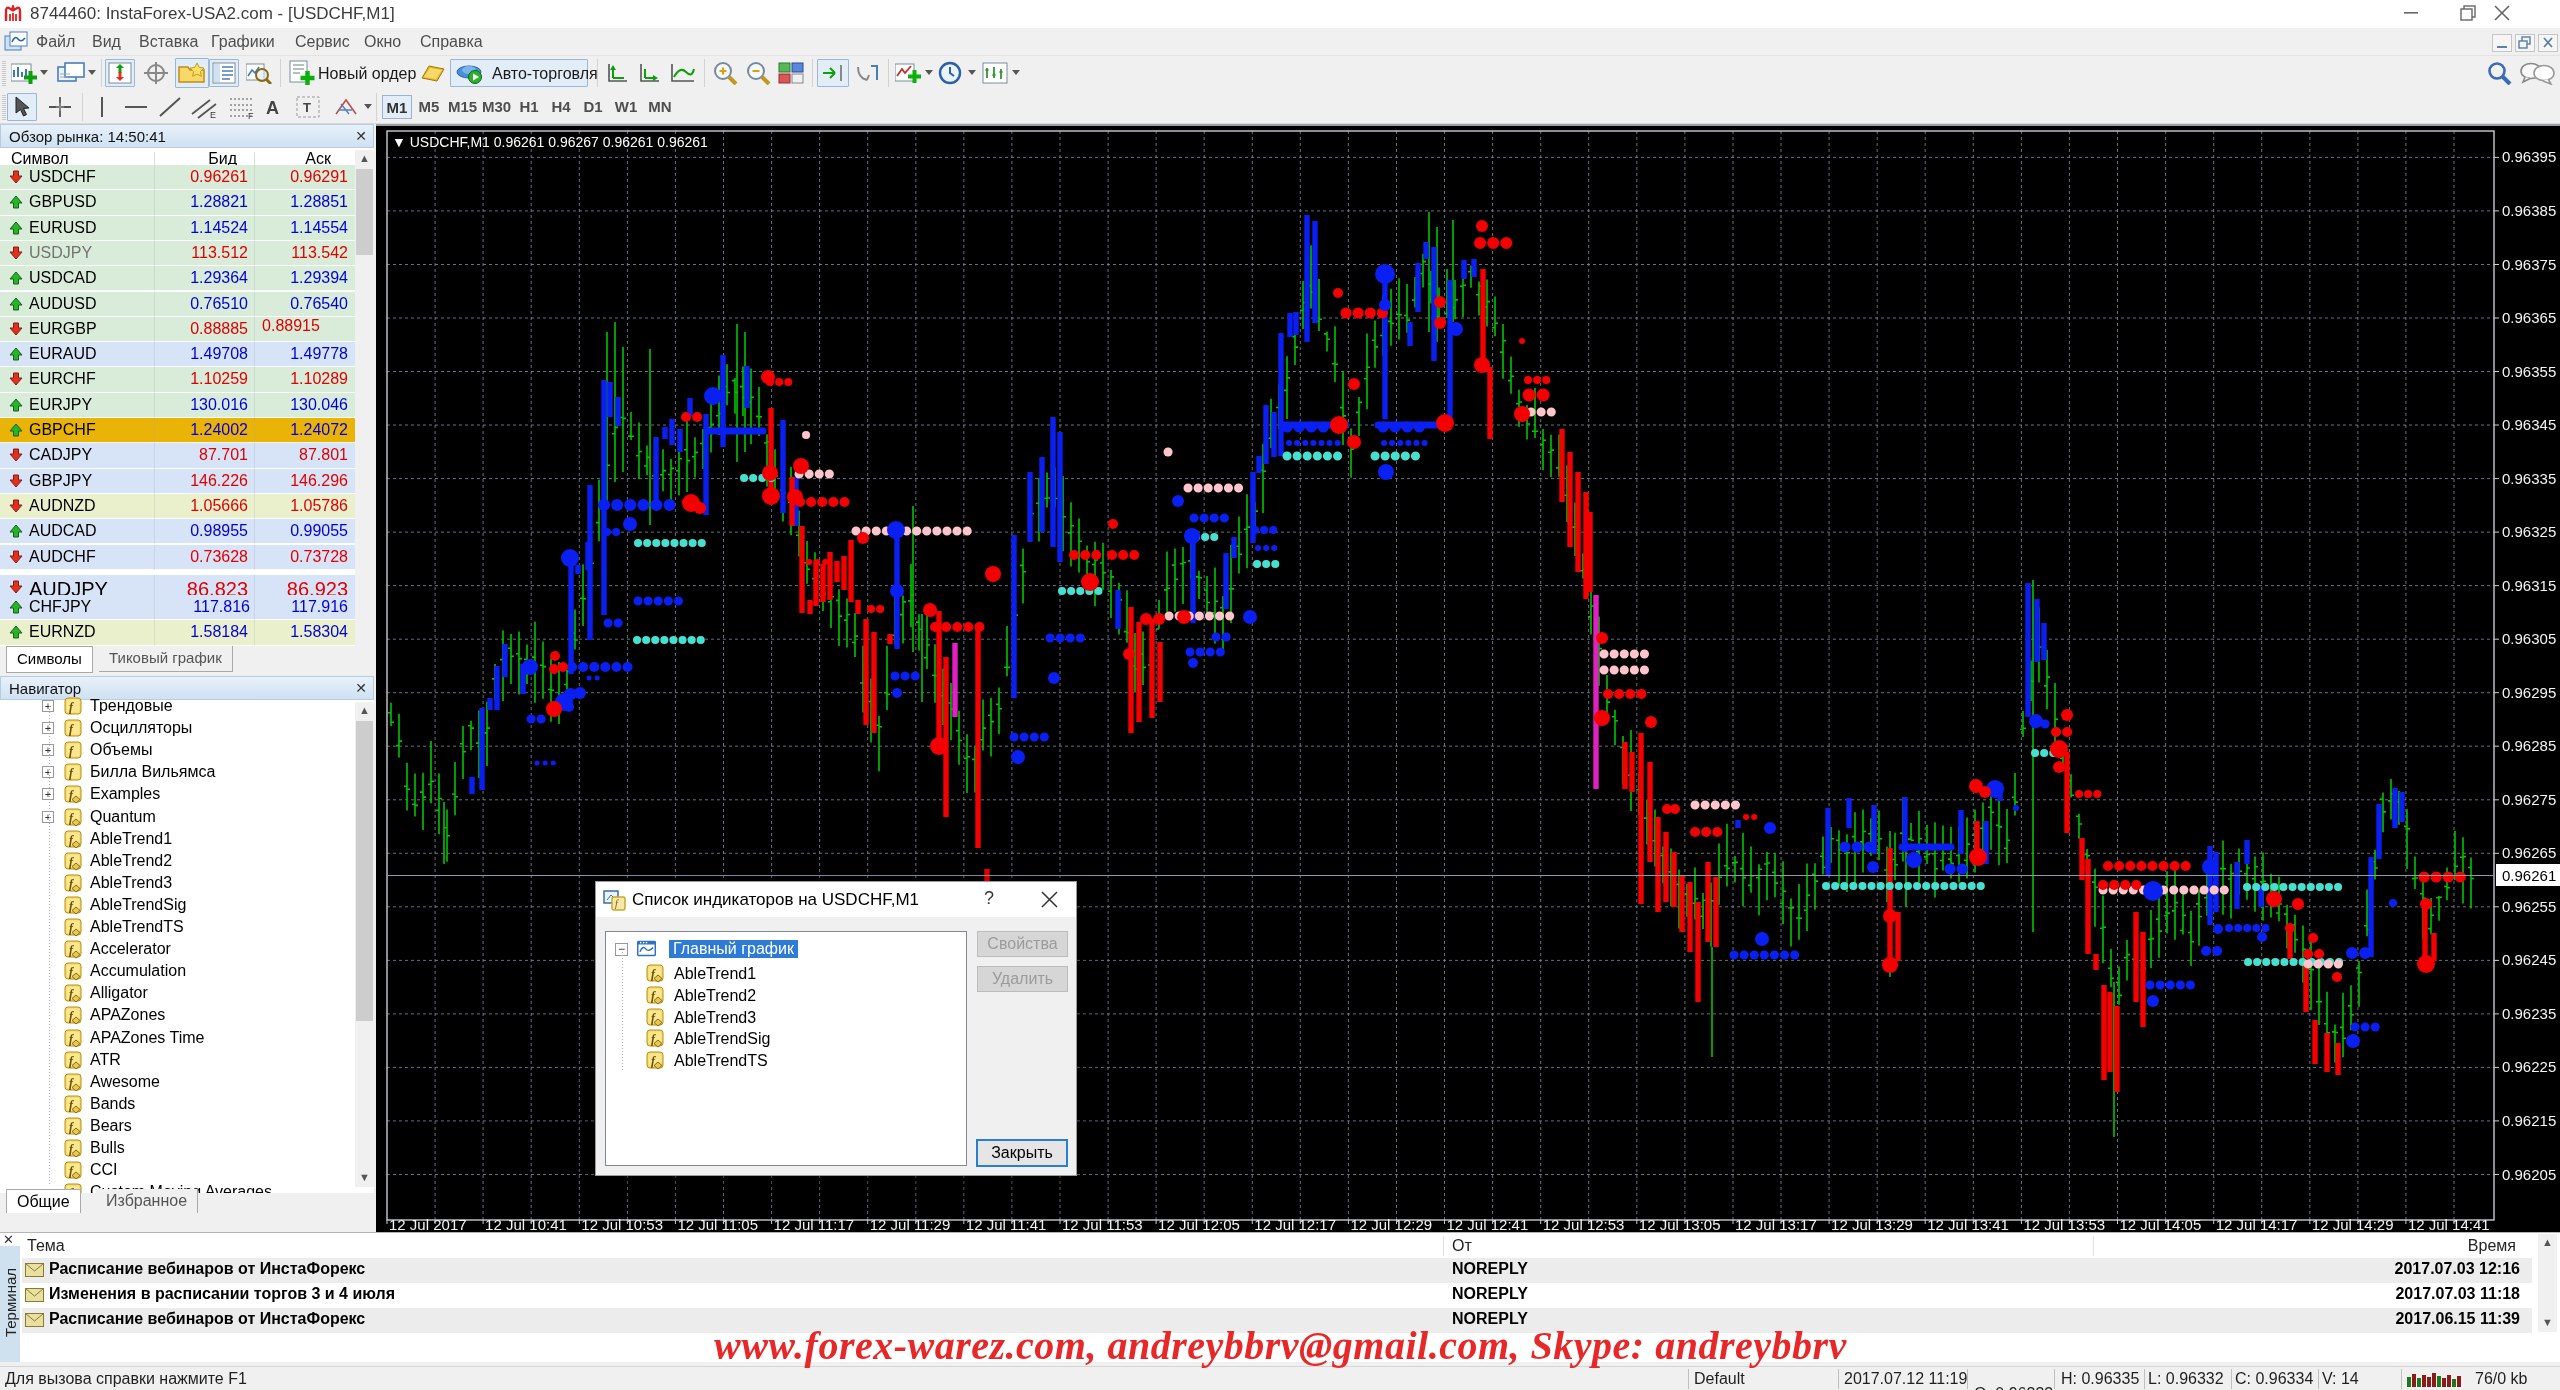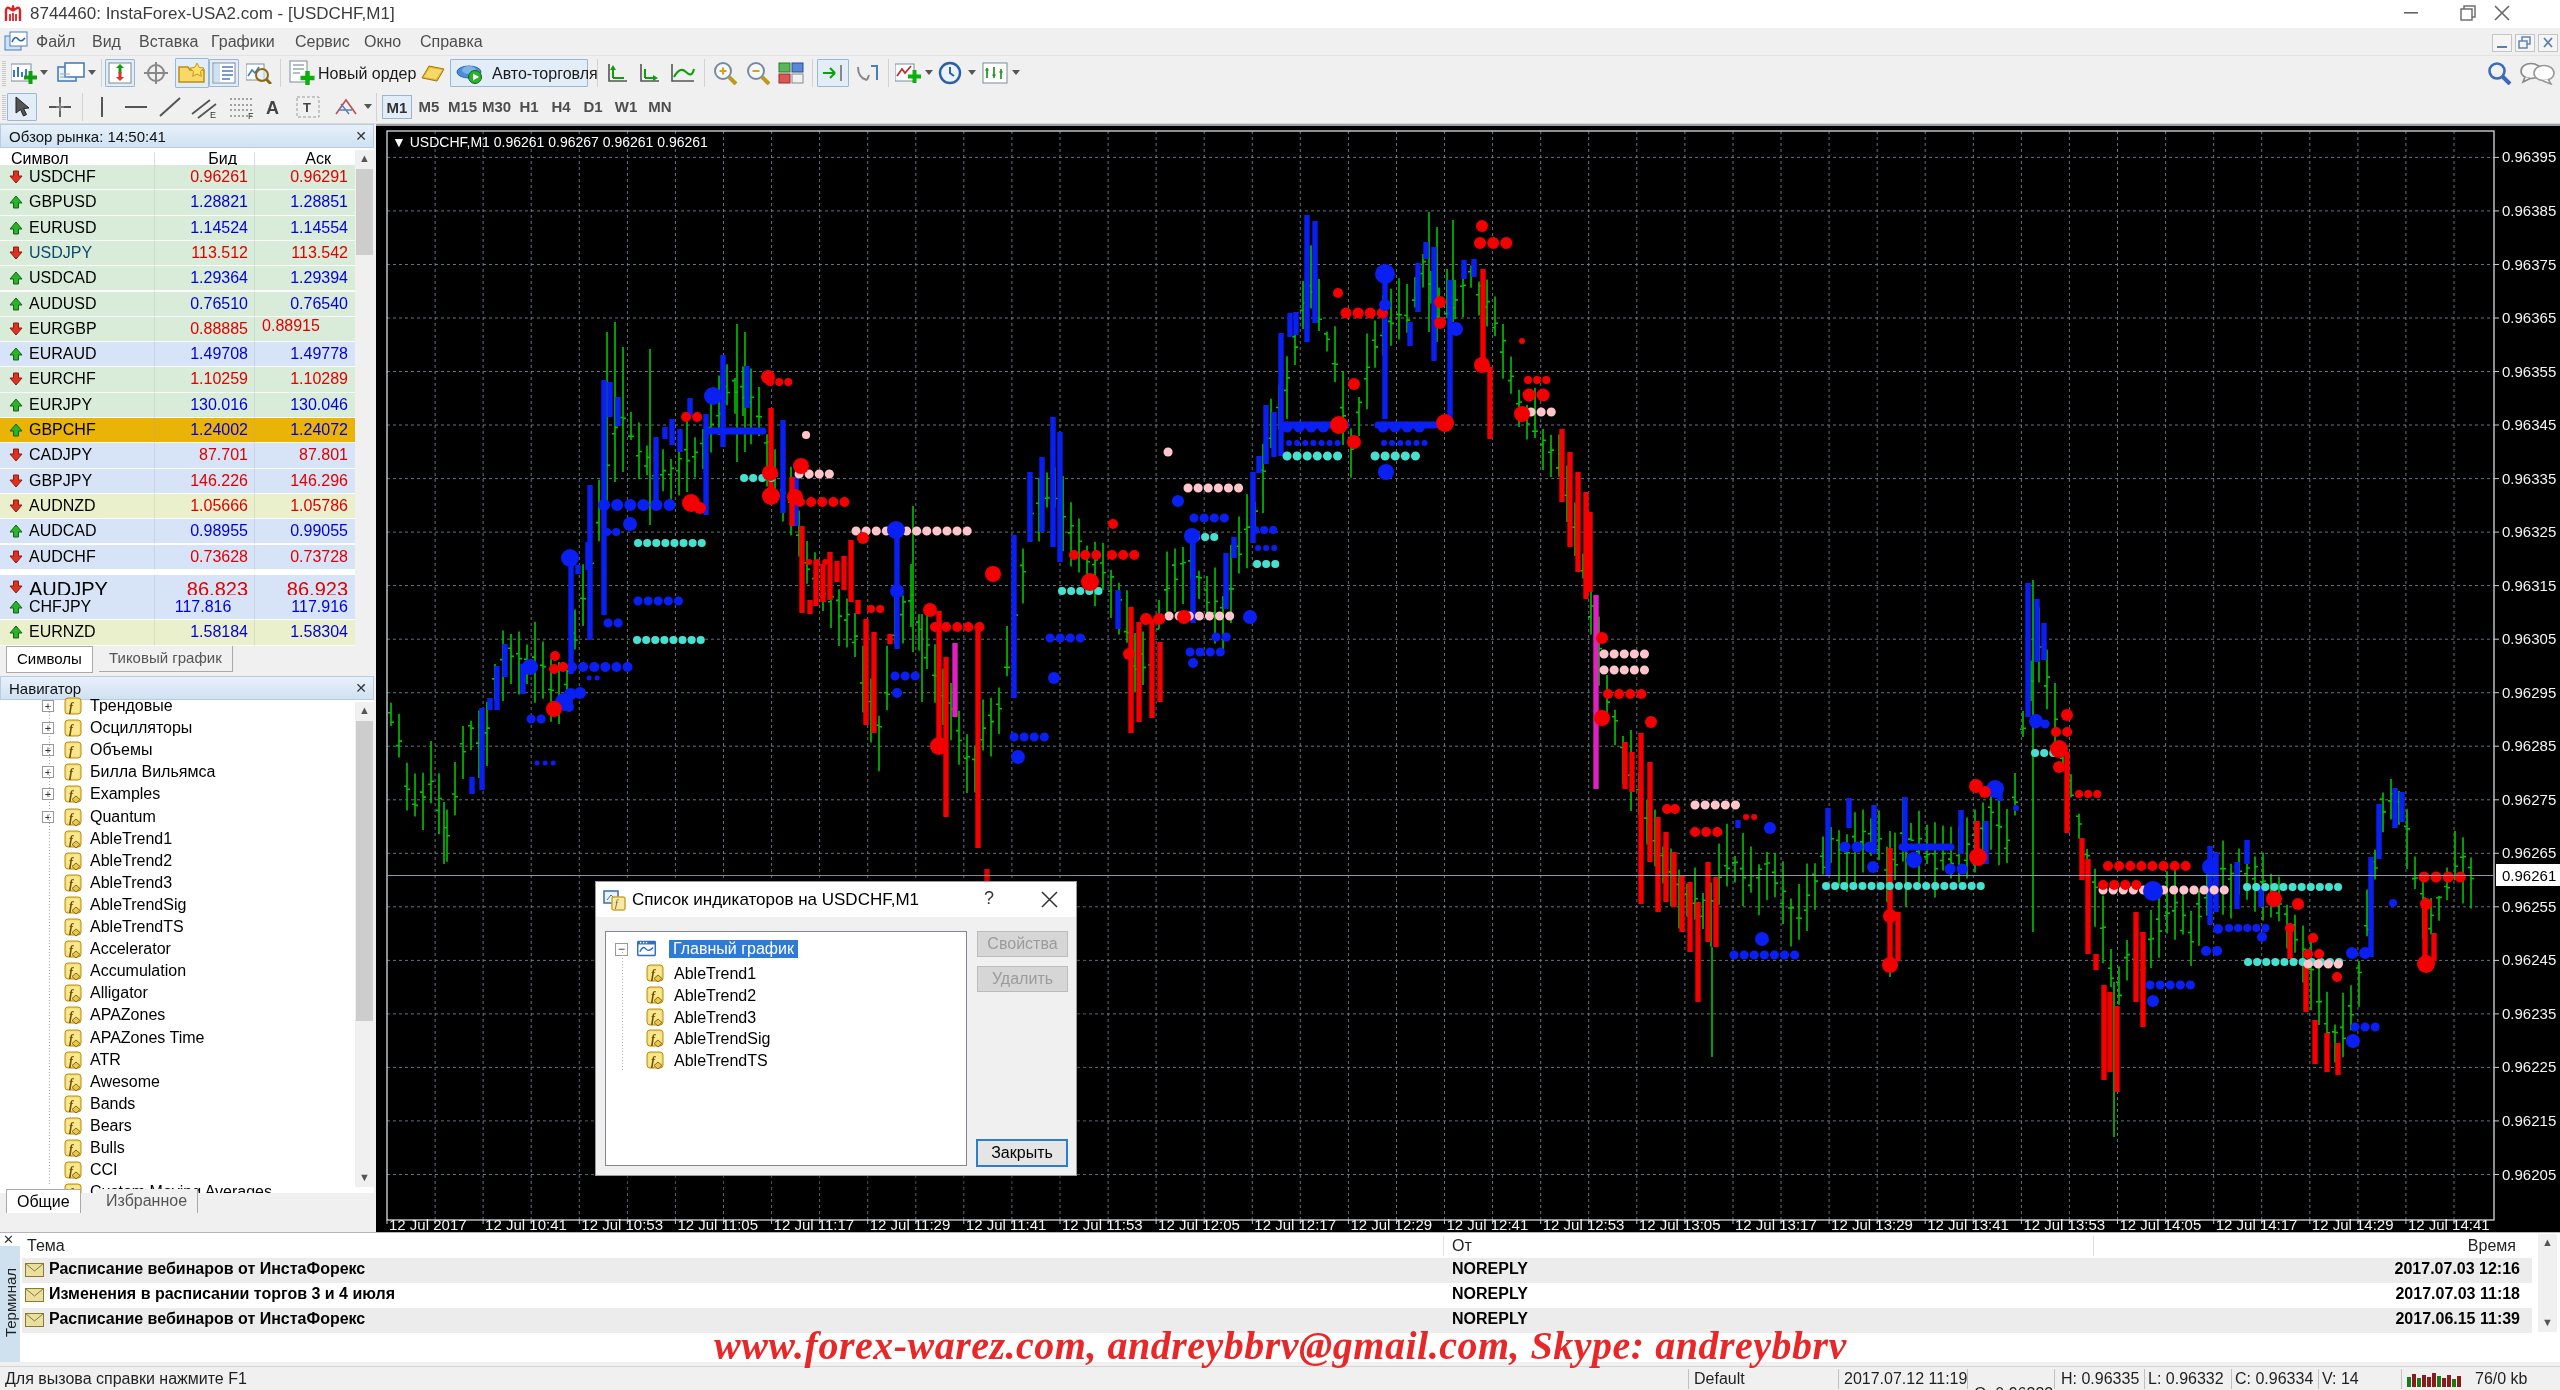--- a/index.html
+++ b/index.html
@@ -321,21 +321,21 @@
       <span style="position:absolute;left:29px;top:3px;color:#000">EURUSD</span>
       <span class="up" style="position:absolute;left:134px;top:3px;width:114px;text-align:right">1.14524</span>
       <span class="up" style="position:absolute;left:234px;top:3px;width:114px;text-align:right">1.14554</span>
       <div style="position:absolute;left:154px;top:0;width:1px;height:25.3px;background:rgba(160,170,185,0.25)"></div>
       <div style="position:absolute;left:254px;top:0;width:1px;height:25.3px;background:rgba(160,170,185,0.25)"></div>
     </div>
 <div style="position:absolute;left:0;top:116.9px;width:356px;height:25.3px;background:#d9ecd9;font-size:16px;box-shadow:inset 0 -1px 0 rgba(255,255,255,0.9)">
       <svg style="position:absolute;left:9px;top:5px" width="14" height="14" viewBox="0 0 14 14">
         <path d="M7 13 L1 6 L4.5 6 L4.5 1 L9.5 1 L9.5 6 L13 6 Z" fill="#e03020" stroke="#8a1a10"></path>
       </svg>
-      <span style="position:absolute;left:29px;top:3px;color:#0c4a6e">USDJPY</span>
+      <span style="position:absolute;left:29px;top:3px;color:#737373">USDJPY</span>
       <span class="dn" style="position:absolute;left:134px;top:3px;width:114px;text-align:right">113.512</span>
       <span class="dn" style="position:absolute;left:234px;top:3px;width:114px;text-align:right">113.542</span>
       <div style="position:absolute;left:154px;top:0;width:1px;height:25.3px;background:rgba(160,170,185,0.25)"></div>
       <div style="position:absolute;left:254px;top:0;width:1px;height:25.3px;background:rgba(160,170,185,0.25)"></div>
     </div>
 <div style="position:absolute;left:0;top:142.2px;width:356px;height:25.3px;background:#d9ecd9;font-size:16px;box-shadow:inset 0 -1px 0 rgba(255,255,255,0.9)">
       <svg style="position:absolute;left:9px;top:5px" width="14" height="14" viewBox="0 0 14 14">
         <path d="M7 1 L13 8 L9.5 8 L9.5 13 L4.5 13 L4.5 8 L1 8 Z" fill="#28b428" stroke="#156015"></path>
       </svg>
       <span style="position:absolute;left:29px;top:3px;color:#000">USDCAD</span>
@@ -462,21 +462,21 @@
       <span class="dn" style="position:absolute;left:134px;top:3px;width:114px;text-align:right">86.823</span>
       <span class="dn" style="position:absolute;left:234px;top:3px;width:114px;text-align:right">86.923</span>
       <div style="position:absolute;left:154px;top:0;width:1px;height:25.3px;background:rgba(160,170,185,0.25)"></div>
       <div style="position:absolute;left:254px;top:0;width:1px;height:25.3px;background:rgba(160,170,185,0.25)"></div>
     </div>
 <div style="position:absolute;left:0;top:471.1px;width:356px;height:25.3px;background:#d7e3f6;font-size:16px;box-shadow:inset 0 -1px 0 rgba(255,255,255,0.9)">
       <svg style="position:absolute;left:9px;top:5px" width="14" height="14" viewBox="0 0 14 14">
         <path d="M7 1 L13 8 L9.5 8 L9.5 13 L4.5 13 L4.5 8 L1 8 Z" fill="#28b428" stroke="#156015"></path>
       </svg>
       <span style="position:absolute;left:29px;top:3px;color:#000">CHFJPY</span>
-      <span class="up" style="position:absolute;left:146px;top:3px;width:114px;text-align:center">117.816</span>
+      <span class="up" style="position:absolute;left:136px;top:3px;width:114px;text-align:right">117.816</span>
       <span class="up" style="position:absolute;left:234px;top:3px;width:114px;text-align:right">117.916</span>
       <div style="position:absolute;left:154px;top:0;width:1px;height:25.3px;background:rgba(160,170,185,0.25)"></div>
       <div style="position:absolute;left:254px;top:0;width:1px;height:25.3px;background:rgba(160,170,185,0.25)"></div>
     </div>
 <div style="position:absolute;left:0;top:496.4px;width:356px;height:25.3px;background:#eaf0cc;font-size:16px;box-shadow:inset 0 -1px 0 rgba(255,255,255,0.9)">
       <svg style="position:absolute;left:9px;top:5px" width="14" height="14" viewBox="0 0 14 14">
         <path d="M7 1 L13 8 L9.5 8 L9.5 13 L4.5 13 L4.5 8 L1 8 Z" fill="#28b428" stroke="#156015"></path>
       </svg>
       <span style="position:absolute;left:29px;top:3px;color:#000">EURNZD</span>
       <span class="up" style="position:absolute;left:134px;top:3px;width:114px;text-align:right">1.58184</span>

